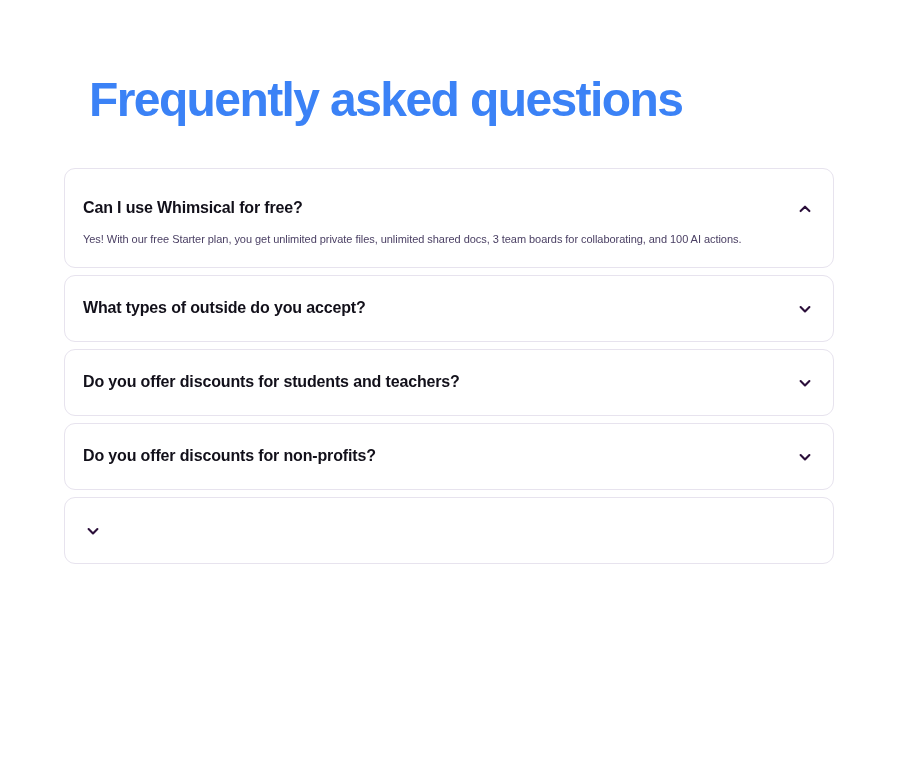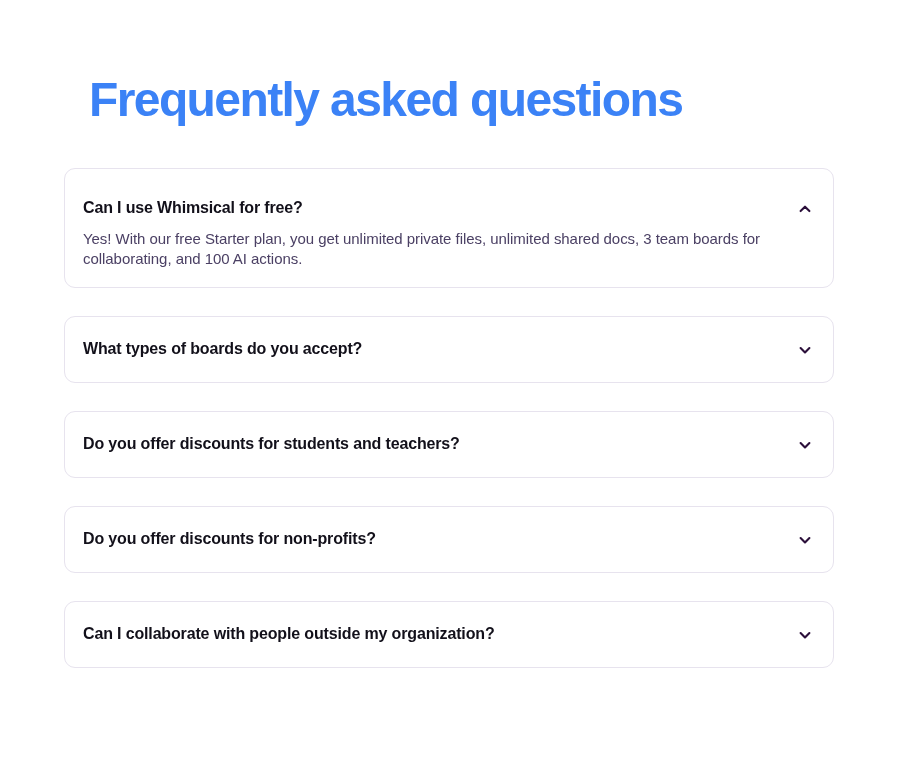--- a/index.html
+++ b/index.html
@@ -42,21 +42,21 @@
     top: 168px;
     width: 770px;
     box-sizing: border-box;
   }
 
   .faq-item {
     background: #ffffff;
     border: 1px solid #e7e3ee;
     border-radius: 11px;
     box-sizing: border-box;
-    margin-bottom: 28px;
+    margin-bottom: 7px;
     padding: 0 18px 0 18px;
   }
 
   .faq-item.is-open {
     padding-bottom: 18px;
   }
 
   .faq-header {
     display: flex;
     align-items: center;
@@ -88,21 +88,21 @@
     display: flex;
     align-items: center;
     justify-content: center;
     color: #2b0f3a;
   }
   .chevron svg {
     display: block;
   }
 
   .faq-answer {
-    font-size: 15px;
+    font-size: 11px;
     line-height: 20px;
     color: #4b4064;
     letter-spacing: -0.05px;
     max-width: 700px;
     padding-top: 8px;
   }
 </style>
 </head>
 <body>
 
@@ -119,21 +119,21 @@
           <svg width="16" height="16" viewBox="0 0 16 16" fill="none" aria-hidden="true">
             <path d="M3.6 10.1 L8 5.7 L12.4 10.1" stroke="currentColor" stroke-width="2.1" stroke-linecap="round" stroke-linejoin="round"></path>
           </svg>
         </span>
       </div>
       <div class="faq-answer">Yes! With our free Starter plan, you get unlimited private files, unlimited shared docs, 3 team boards for collaborating, and 100 AI actions.</div>
     </div>
 
     <div class="faq-item">
       <div class="faq-header">
-        <span class="faq-question">What types of boards do you accept?</span>
+        <span class="faq-question">What types of outside do you accept?</span>
         <span class="chevron">
           <svg width="16" height="16" viewBox="0 0 16 16" fill="none" aria-hidden="true">
             <path d="M3.6 6.1 L8 10.5 L12.4 6.1" stroke="currentColor" stroke-width="2.1" stroke-linecap="round" stroke-linejoin="round"></path>
           </svg>
         </span>
       </div>
     </div>
 
 
     <div class="faq-item">
@@ -153,21 +153,20 @@
         <span class="chevron">
           <svg width="16" height="16" viewBox="0 0 16 16" fill="none" aria-hidden="true">
             <path d="M3.6 6.1 L8 10.5 L12.4 6.1" stroke="currentColor" stroke-width="2.1" stroke-linecap="round" stroke-linejoin="round"></path>
           </svg>
         </span>
       </div>
     </div>
 
     <div class="faq-item">
       <div class="faq-header">
-        <span class="faq-question">Can I collaborate with people outside my organization?</span>
         <span class="chevron">
           <svg width="16" height="16" viewBox="0 0 16 16" fill="none" aria-hidden="true">
             <path d="M3.6 6.1 L8 10.5 L12.4 6.1" stroke="currentColor" stroke-width="2.1" stroke-linecap="round" stroke-linejoin="round"></path>
           </svg>
         </span>
       </div>
     </div>
 
   </div>
 </div>

